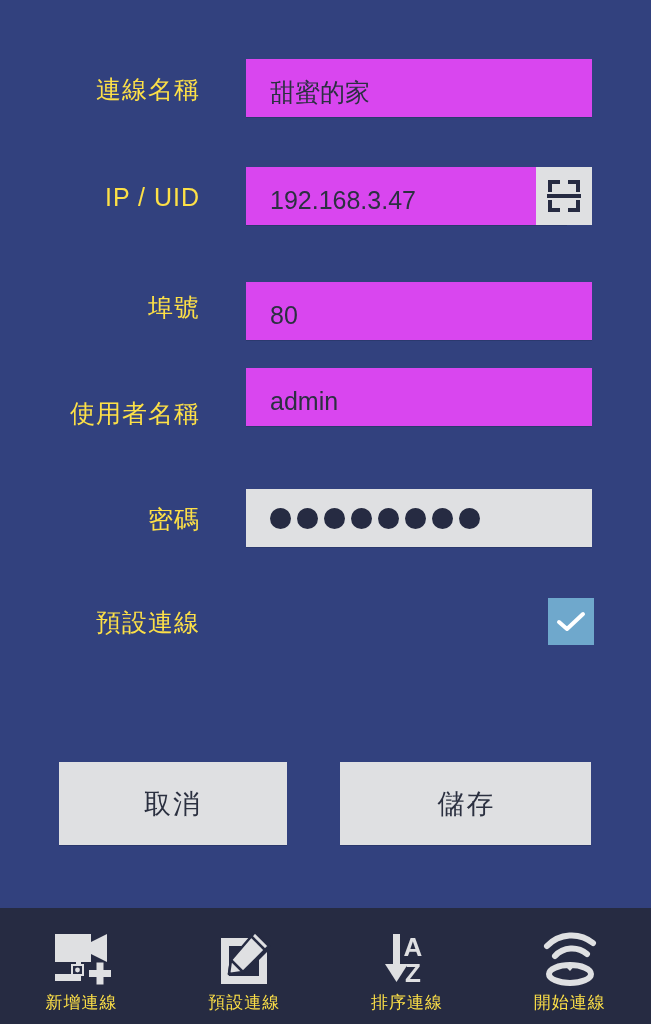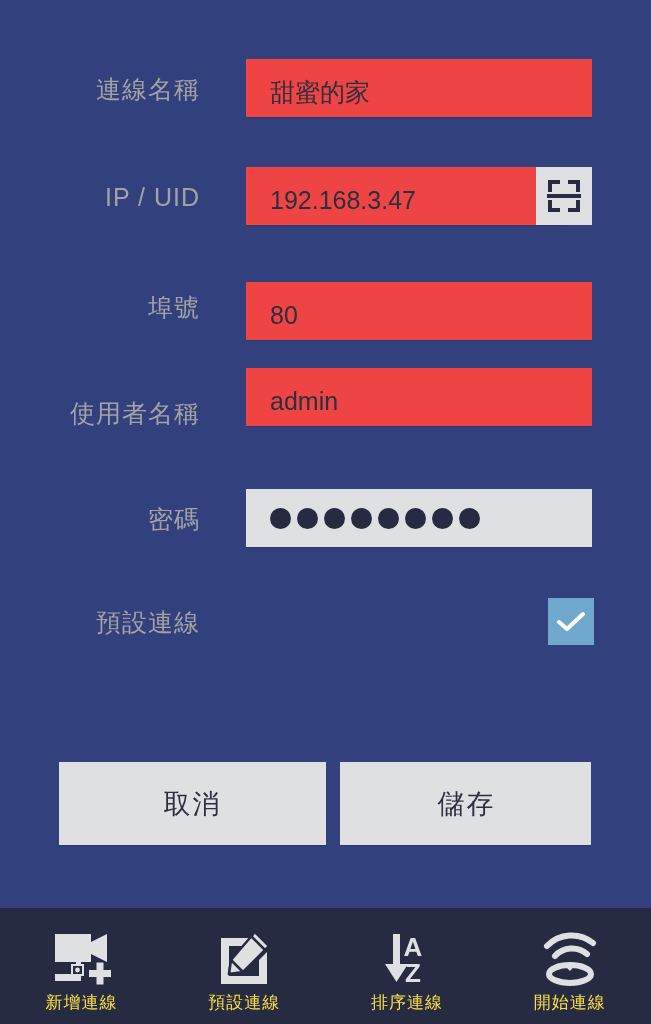--- a/index.html
+++ b/index.html
@@ -29,34 +29,34 @@
     left: 0;
     width: 651px;
     height: 60px;
     display: flex;
     align-items: center;
   }
 
   .field-label {
     width: 200px;
     text-align: right;
-    color: #a3a3a3;
+    color: #fde047;
     font-size: 25px;
     letter-spacing: 1px;
     line-height: 1;
     padding-right: 0;
     box-sizing: border-box;
     user-select: none;
   }
 
   .field-input {
     position: absolute;
     left: 246px;
     height: 58px;
-    background: #ef4444;
+    background: #d946ef;
     border: none;
     outline: none;
     color: #2b3040;
     font-size: 25px;
     font-family: "Liberation Sans", "DejaVu Sans", sans-serif;
     padding: 8px 0 0 24px;
     box-sizing: border-box;
     border-radius: 0;
     box-shadow: 0 1px 0 rgba(0,0,0,0.12);
   }
@@ -133,21 +133,21 @@
     height: 83px;
     background: #dfe0e2;
     border: none;
     color: #2b3040;
     font-size: 27px;
     font-family: "Liberation Sans", "DejaVu Sans", sans-serif;
     letter-spacing: 2px;
     cursor: pointer;
     box-shadow: 0 1px 0 rgba(0,0,0,0.15);
   }
-  #cancel-button { left: 59px;  width: 267px; }
+  #cancel-button { left: 59px;  width: 228px; }
   #save-button   { left: 340px; width: 251px; padding-left: 8px; }
 
   
   #bottom-nav {
     position: absolute;
     left: 0;
     top: 908px;
     width: 651px;
     height: 116px;
     background: #262b42;

